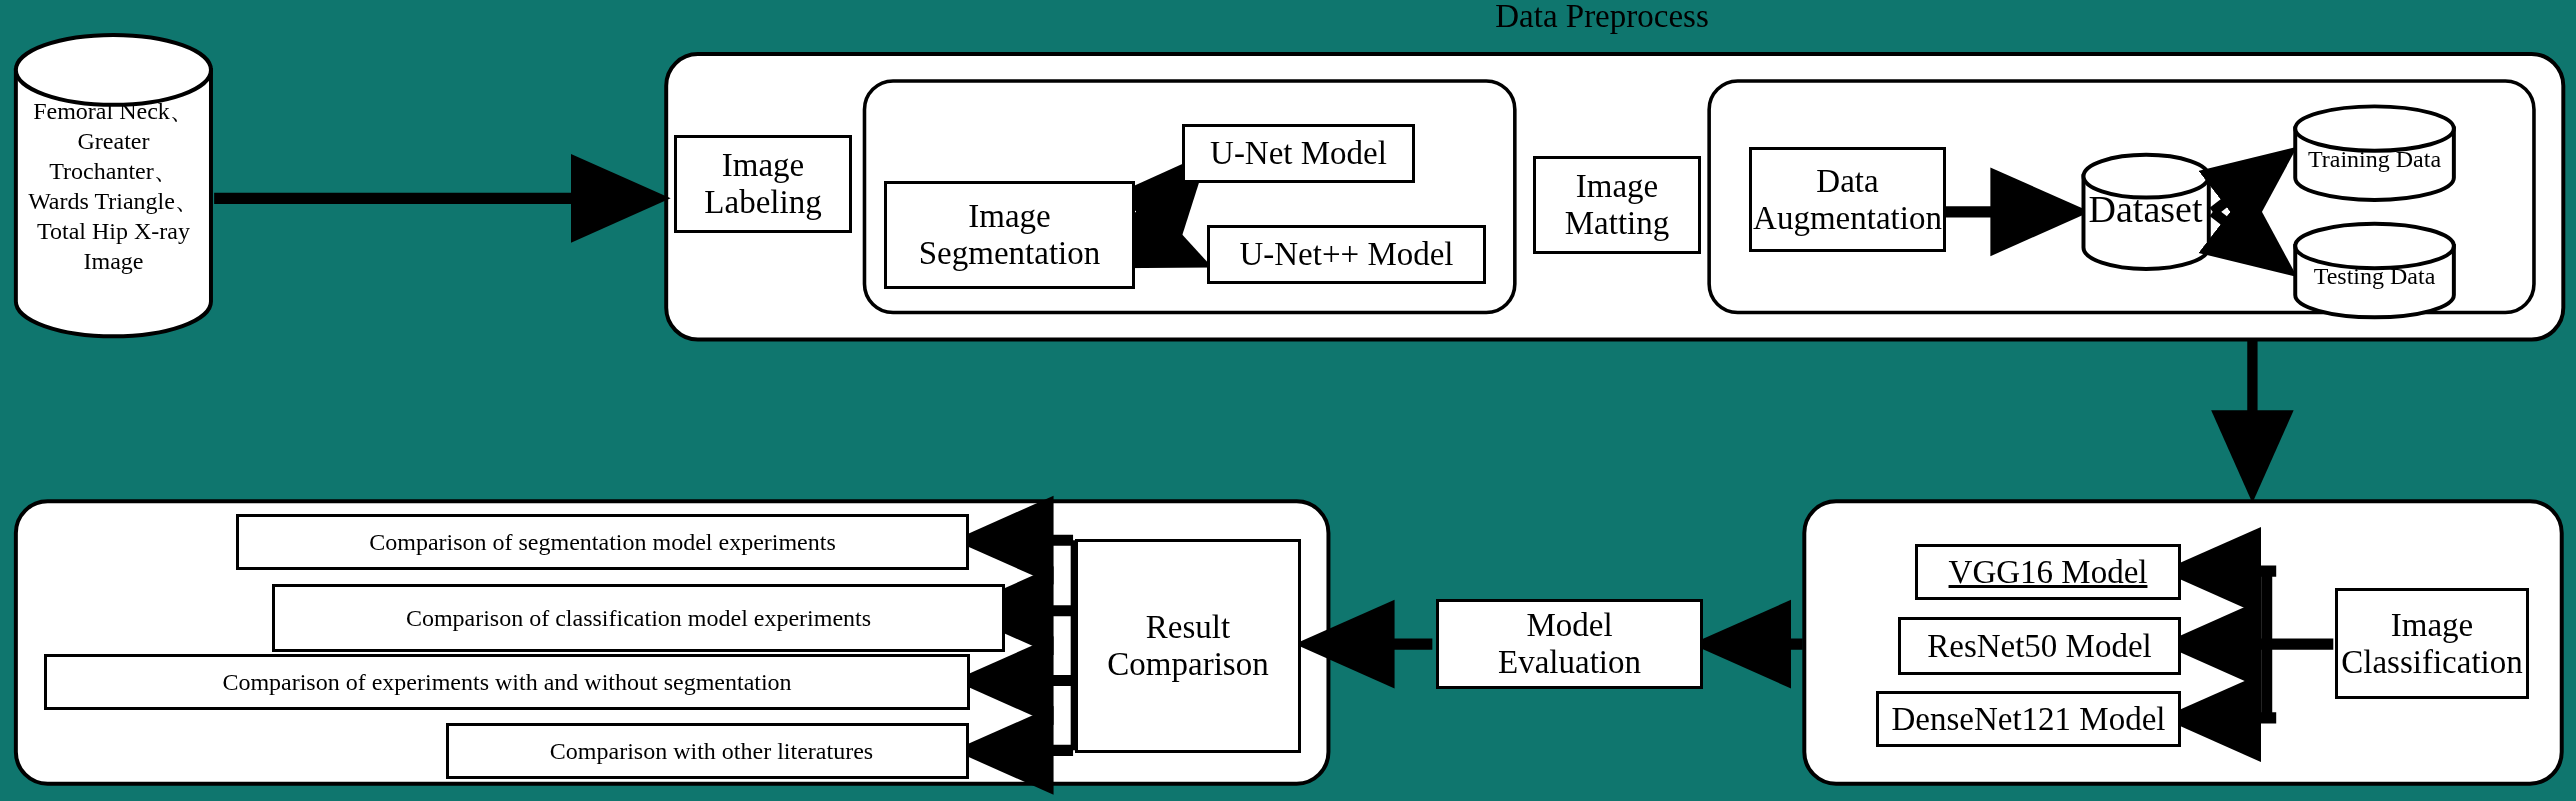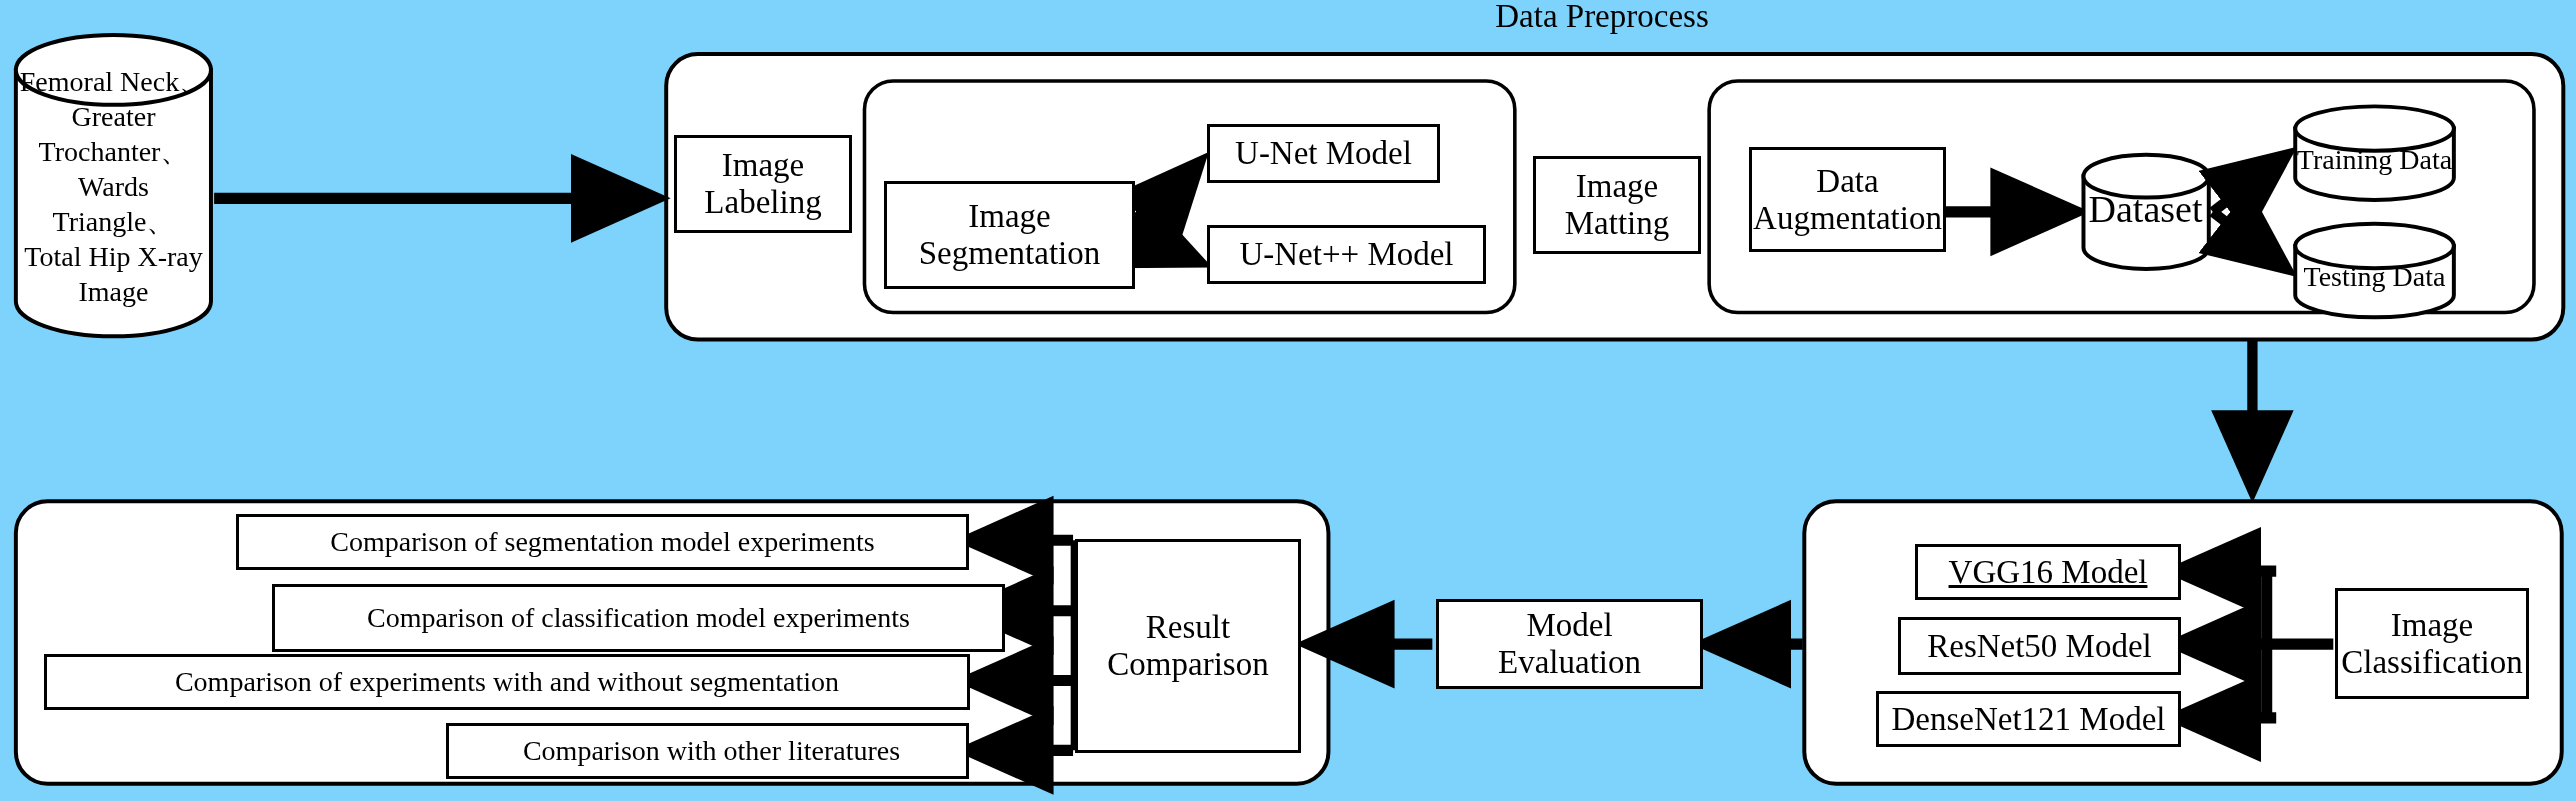--- a/index.html
+++ b/index.html
@@ -4,21 +4,21 @@
 <style>
   html, body {
     margin: 0;
     padding: 0;
     background: #ffffff;
   }
   #stage {
     position: relative;
     width: 2576px;
     height: 802px;
-    background: #7dd3fc;
+    background: #0f766e;
     font-family: "Liberation Serif", "DejaVu Serif", serif;
     overflow: hidden;
   }
   svg.layer {
     position: absolute;
     left: 0;
     top: 0;
     width: 2576px;
     height: 802px;
   }
@@ -49,21 +49,21 @@
     display: flex;
     align-items: center;
     justify-content: center;
     text-align: center;
     color: #000000;
     z-index: 5;
     white-space: pre-line;
     line-height: 1.25;
   }
   .fs-38 { font-size: 38px; }
-  .fs-40 { font-size: 28px; }
+  .fs-40 { font-size: 24px; }
   .fs-42 { font-size: 33px; }
 </style>
 </head>
 <body>
 
 <div id="stage">
 
   <svg class="layer" viewBox="0 0 3248 1011">
     <defs>
       <marker id="arrowThick" markerWidth="10" markerHeight="10" refX="7.6" refY="4" orient="auto" markerUnits="strokeWidth">
@@ -152,21 +152,21 @@
 Greater Trochanter、
 Wards Triangle、
 Total Hip X-ray Image</div>
 
   <div class="node rect-node fs-42" style="left:674px; top:109px; width:178px; height:98px; top:135px;">Image
 Labeling</div>
 
   <div class="node rect-node fs-42" style="left:884px; top:181px; width:251px; height:108px;">Image
 Segmentation</div>
 
-  <div class="node rect-node fs-42" style="left:1207px; top:124px; width:233px; height:59px;">U-Net Model</div>
+  <div class="node rect-node fs-42" style="left:1182px; top:124px; width:233px; height:59px;">U-Net Model</div>
 
   <div class="node rect-node fs-42" style="left:1207px; top:225px; width:279px; height:59px;">U-Net++ Model</div>
 
   <div class="node rect-node fs-42" style="left:1533px; top:156px; width:168px; height:98px;">Image
 Matting</div>
 
   <div class="node rect-node fs-42" style="left:1749px; top:147px; width:197px; height:105px;">Data
 Augmentation</div>
 
   <div class="cyl-label fs-38" style="left:2083px; top:186px; width:125px; height:48px;">Dataset</div>

